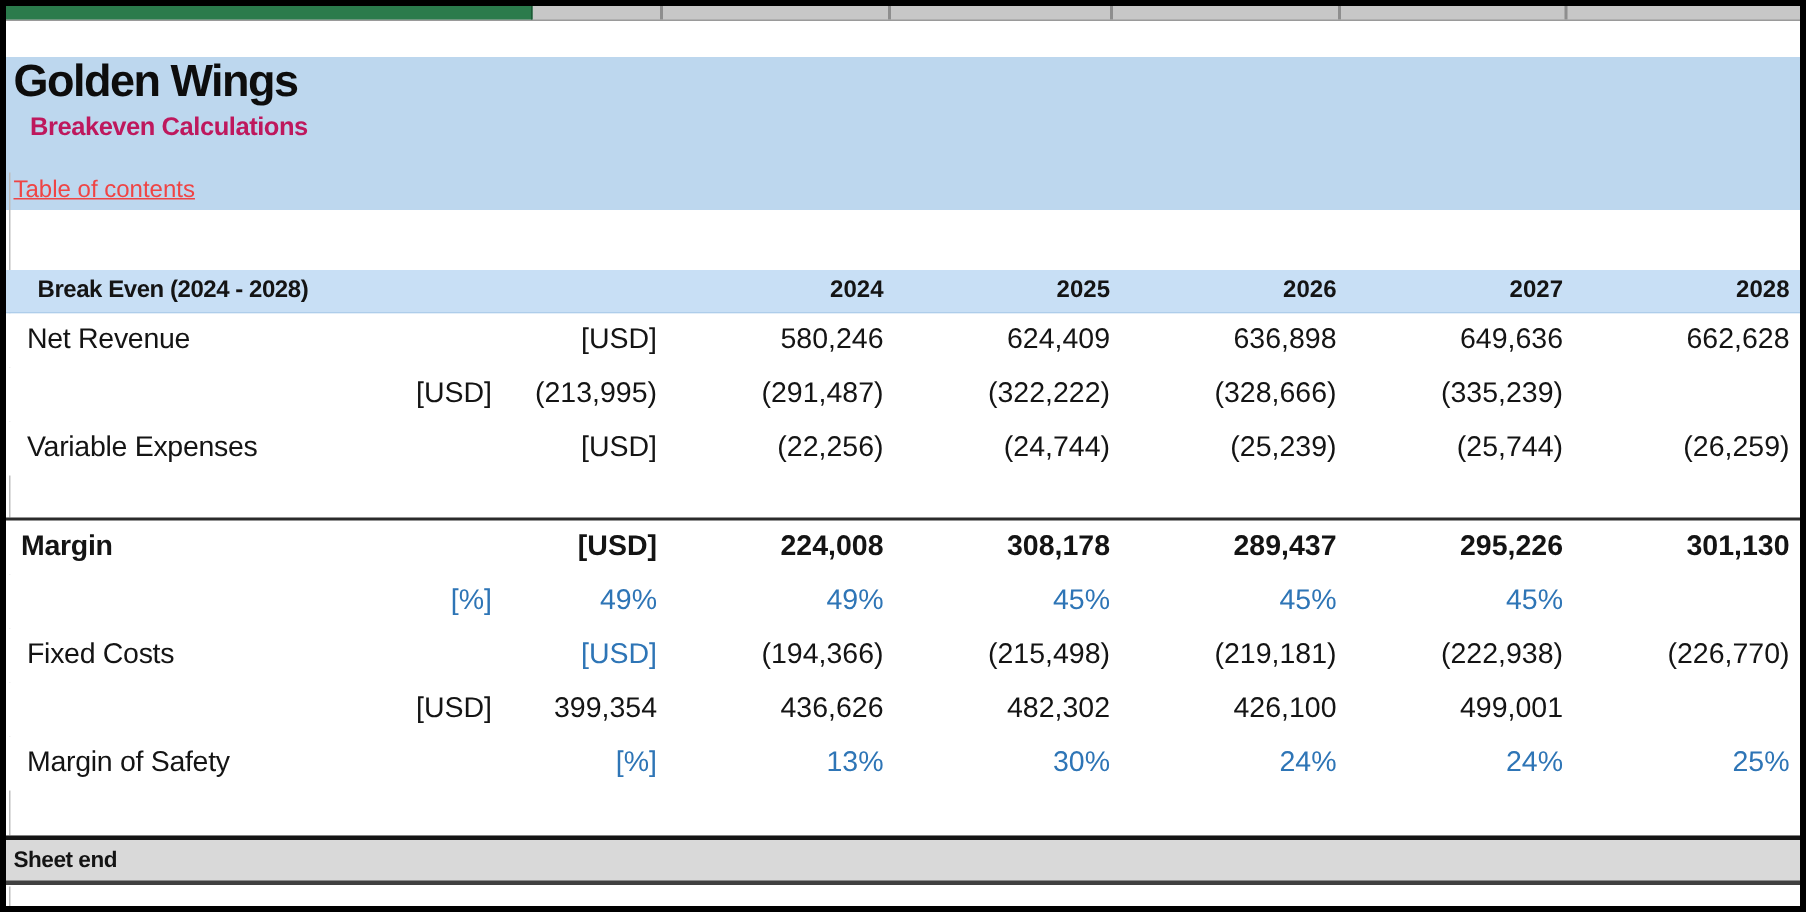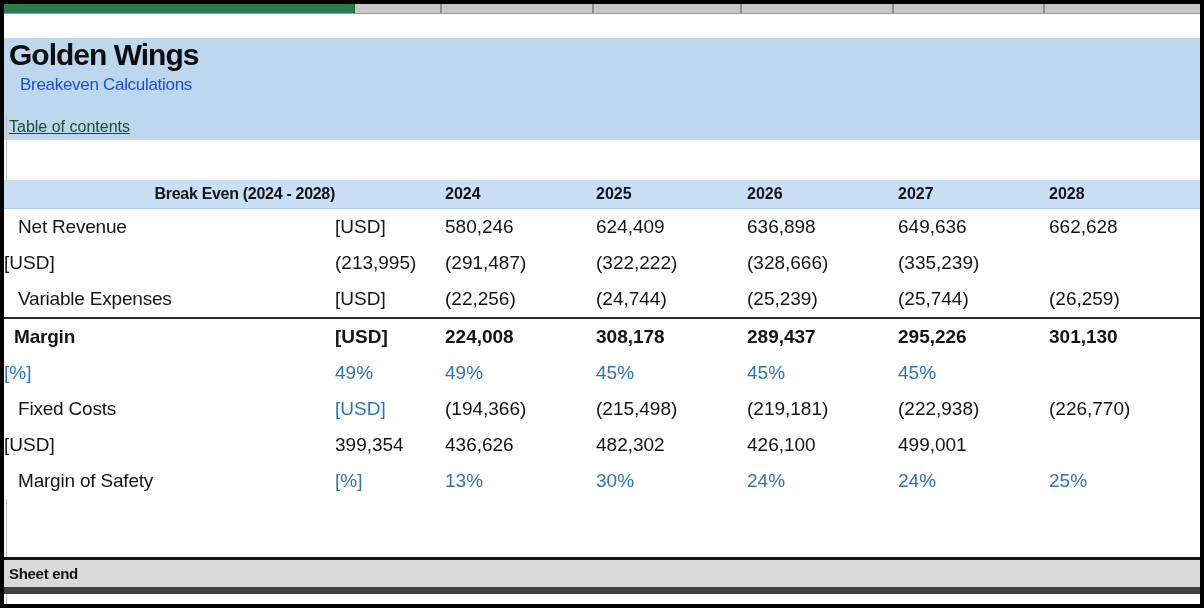--- a/index.html
+++ b/index.html
@@ -8,40 +8,40 @@
     border:4px solid #000; background:#fff; overflow:hidden;
     font-family:"Liberation Sans", sans-serif; color:#141414;
   }
   
   .top-strip { position:absolute; top:0; left:0; right:0; height:9px; background:#c7c7c7; border-bottom:1px solid #9a9a9a; }
   .green-bar { position:absolute; top:0; left:0; width:350px; height:100%; background:#2b7b4c; border-right:1px solid #1d5a36; }
   .tick { position:absolute; top:0; width:2px; height:100%; background:#8e8e8e; }
   
   .title-band { position:absolute; top:9px; left:0; right:0; height:102px; background:#bdd7ee;margin-top:25px; }
   .title { font-size:30px; font-weight:bold; color:#0d0d0d; padding:1px 0 0 5px; letter-spacing:-1px; line-height:1.08; }
-  .subtitle { font-size:17px; font-weight:normal; color:#1d4ed8; padding:4px 0 0 16px; letter-spacing:-0.3px; }
+  .subtitle { font-size:17px; font-weight:bold; color:#be185d; padding:4px 0 0 16px; letter-spacing:-0.3px; }
   
-  .toc { position:absolute; top:114px; left:5px; font-size:16px; color:#14532d; text-decoration:underline; cursor:pointer; }
+  .toc { position:absolute; top:114px; left:5px; font-size:16px; color:#ef4444; text-decoration:underline; cursor:pointer; }
   
   .bk-table { position:absolute; top:176px; left:0; right:0; }
   .thead, .trow { display:grid; grid-template-columns:1fr 110px repeat(5, 151px); align-items:center; }
   .thead { background:#c8dff5; height:28px; border-bottom:1px solid #aecdea; }
-  .thead .label { font-weight:bold; font-size:16px; padding-left:5px; letter-spacing:-0.3px;text-align:right; }
-  .thead .year { font-weight:bold; font-size:16px; padding-right:7px; }
+  .thead .label { font-weight:bold; font-size:16px; padding-left:21px; letter-spacing:-0.3px; }
+  .thead .year { font-weight:bold; font-size:16px; text-align:right; padding-right:7px; }
   .trow { height:36px; font-size:19px; background:#fff; }
   .trow .label { padding-left:14px; letter-spacing:-0.2px; }
-  .trow .unit, .trow .val { padding-right:7px; }
-  .trow.bold { font-weight:bold; }
+  .trow .unit, .trow .val { text-align:right; padding-right:7px; }
+  .trow.bold { font-weight:bold;margin-top:28px; }
   .trow.bold .label { padding-left:10px; }
   .trow.topline { border-top:2px solid #2b2b2b; }
   .blue { color:#2e75b6; }
   
   .sheet-end {
     position:absolute; left:0; right:0; top:553px; height:27px; background:#d9d9d9;
-    border-top:3px solid #141414; border-bottom:7px solid #404040;
+    border-top:3px solid #141414; border-bottom:3px solid #404040;
     font-weight:bold; font-size:15px; line-height:27px; padding-left:5px; letter-spacing:-0.3px;
   }
   
   .gridline { position:absolute; left:2px; width:1px; background:#bdbdbd; }
   .gl-mid { top:111px; height:442px; }
   .gl-bot { top:587px; height:13px; }
 </style>
 </head>
 <body>
 

